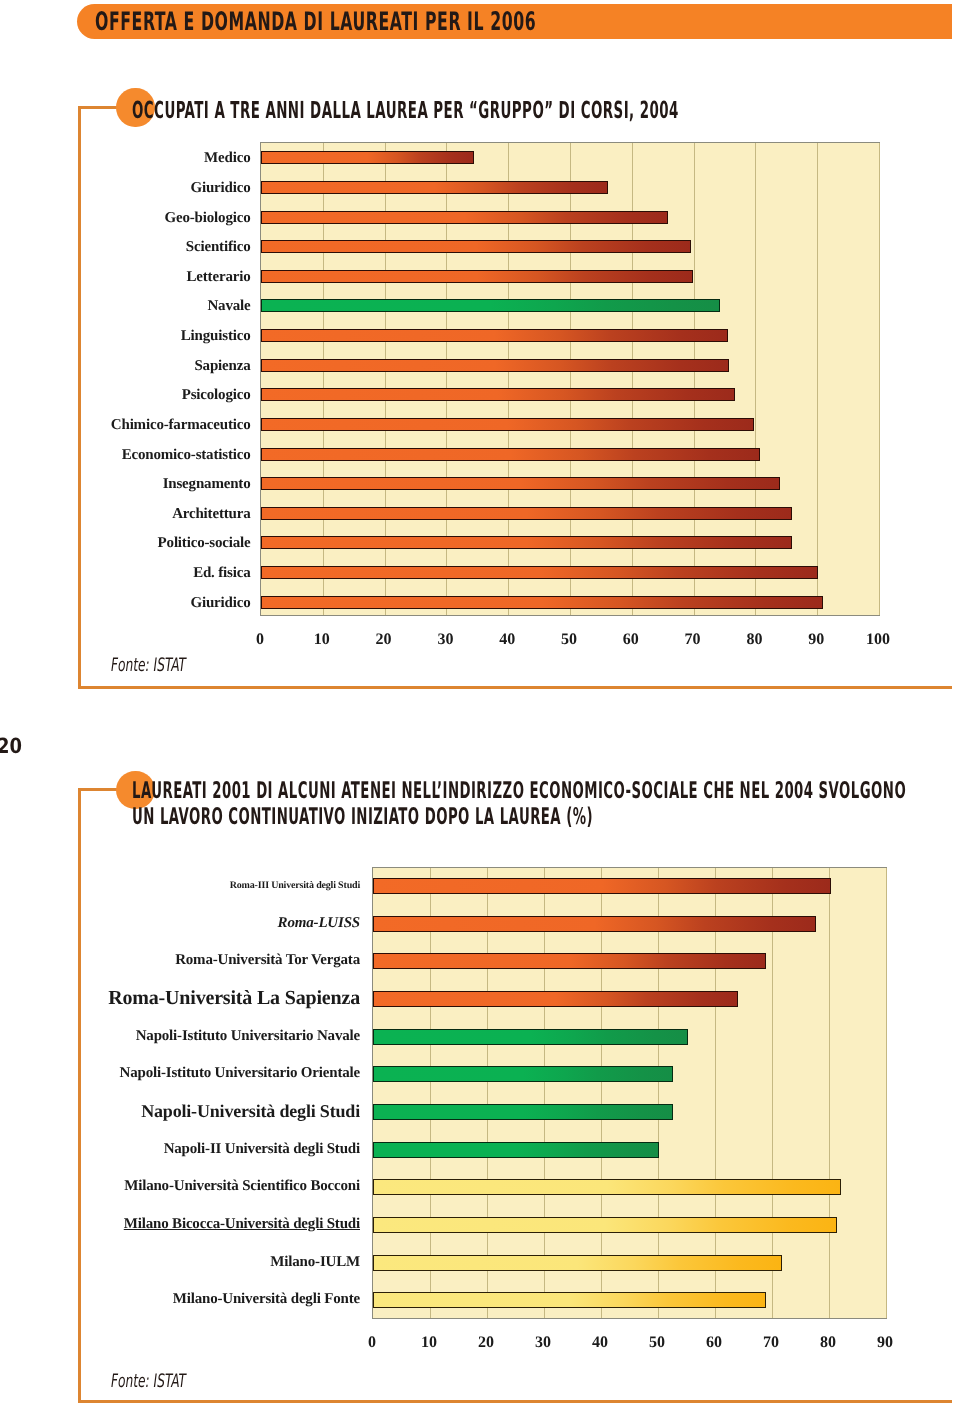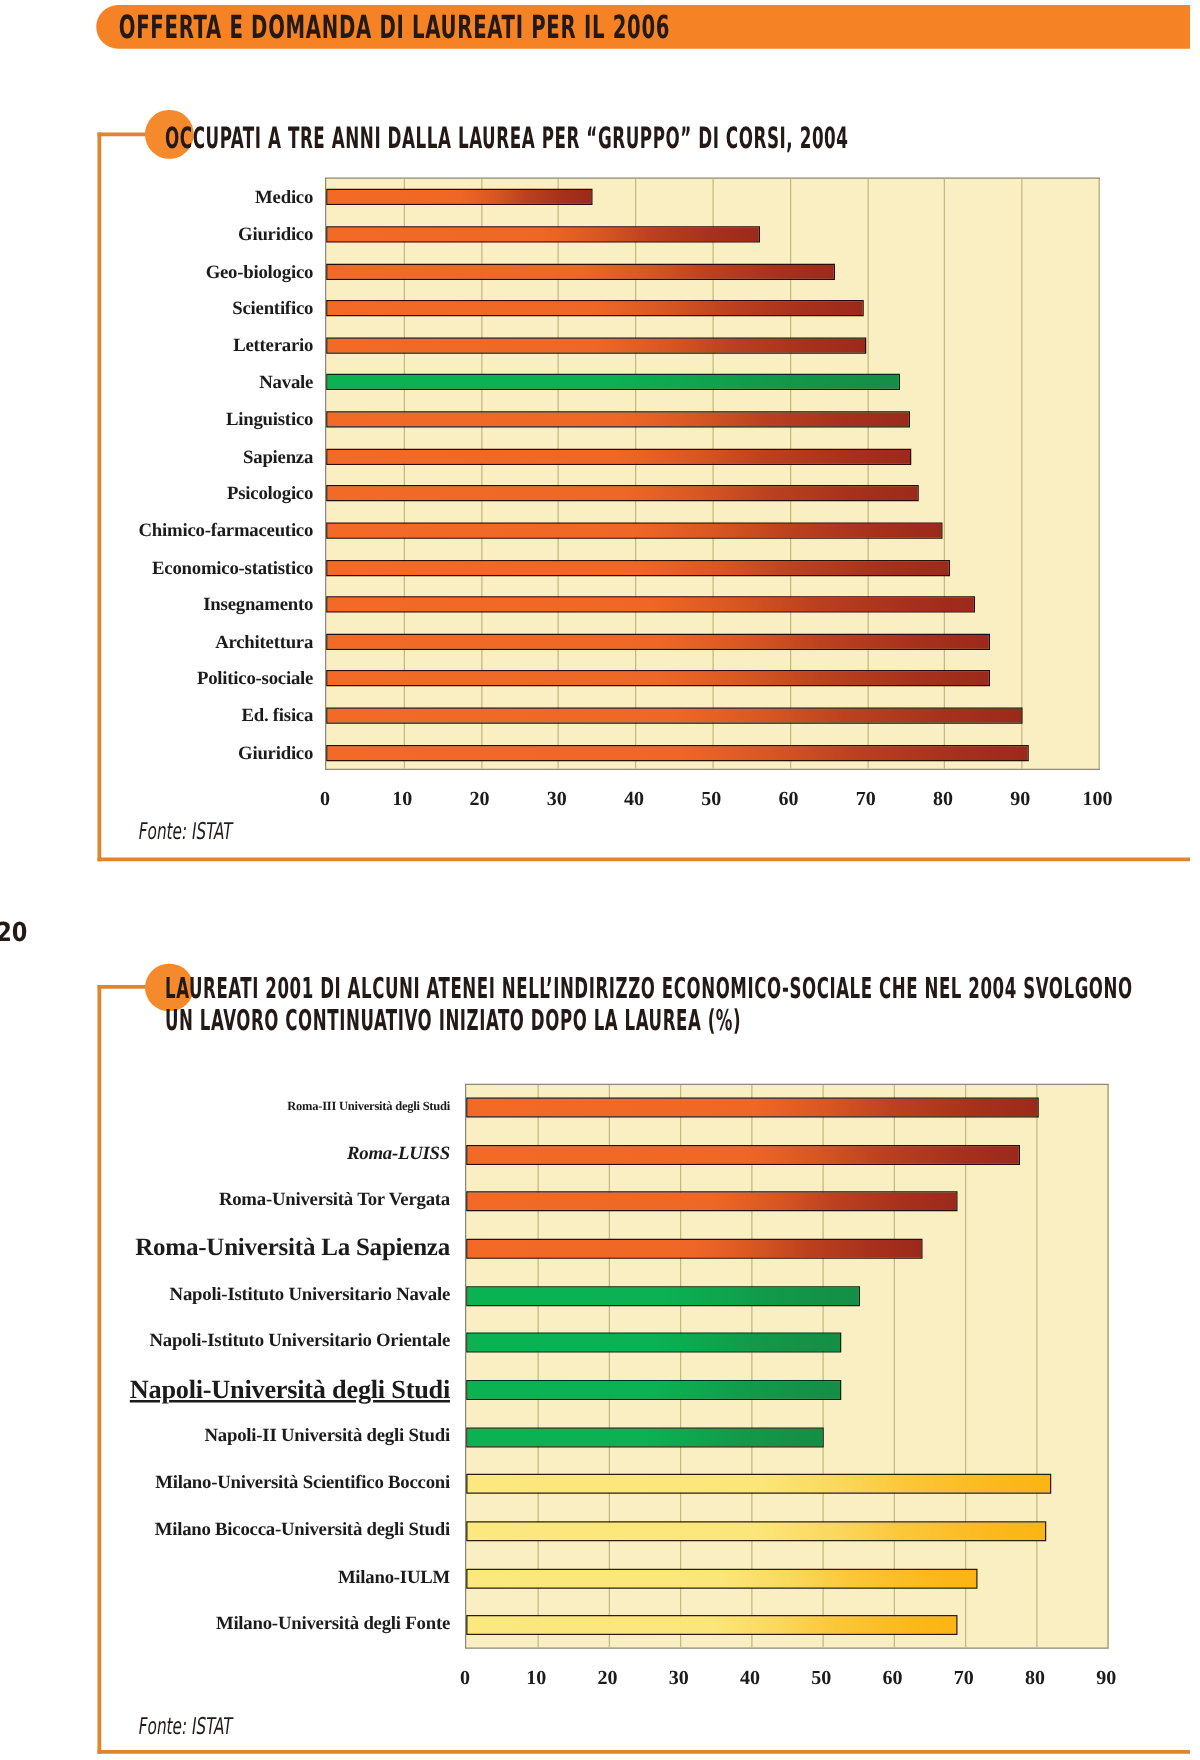--- a/index.html
+++ b/index.html
@@ -151,24 +151,24 @@
       <div class="bar yellow" style="position: absolute; left: 0px; top: 349px; height: 15.5px; width: 463.98px; background: linear-gradient(to right, rgb(251, 232, 126) 0%, rgb(251, 230, 122) 50%, rgb(251, 215, 92) 64%, rgb(251, 199, 58) 75%, rgb(251, 185, 30) 90%, rgb(251, 180, 19) 100%);"></div>
       <div class="bar yellow" style="position: absolute; left: 0px; top: 387px; height: 15.5px; width: 408.69px; background: linear-gradient(to right, rgb(251, 232, 126) 0%, rgb(251, 230, 122) 50%, rgb(251, 215, 92) 64%, rgb(251, 199, 58) 75%, rgb(251, 185, 30) 90%, rgb(251, 180, 19) 100%);"></div>
       <div class="bar yellow" style="position: absolute; left: 0px; top: 424px; height: 15.5px; width: 392.73px; background: linear-gradient(to right, rgb(251, 232, 126) 0%, rgb(251, 230, 122) 50%, rgb(251, 215, 92) 64%, rgb(251, 199, 58) 75%, rgb(251, 185, 30) 90%, rgb(251, 180, 19) 100%);"></div>
     </div>
     <div class="catlabel" style="left: 0px; width: 360px; top: 875.75px; font-size: 10px; line-height: 19px;">Roma-III Università degli Studi</div>
     <div class="catlabel" style="left: 0px; width: 360px; top: 913.75px; font-size: 15px; line-height: 19px; font-style: italic;">Roma-LUISS</div>
     <div class="catlabel" style="left: 0px; width: 360px; top: 950.75px; font-size: 15px; line-height: 19px;">Roma-Università Tor Vergata</div>
     <div class="catlabel" style="left: 0px; width: 360px; top: 988.75px; font-size: 20px; line-height: 19px;">Roma-Università La Sapienza</div>
     <div class="catlabel" style="left: 0px; width: 360px; top: 1026.75px; font-size: 15px; line-height: 19px;">Napoli-Istituto Universitario Navale</div>
     <div class="catlabel" style="left: 0px; width: 360px; top: 1063.75px; font-size: 15px; line-height: 19px;">Napoli-Istituto Universitario Orientale</div>
-    <div class="catlabel" style="left: 0px; width: 360px; top: 1101.75px; font-size: 21px; line-height: 19px; text-decoration: underline;">Napoli-Università degli Studi</div>
+    <div class="catlabel" style="left: 0px; width: 360px; top: 1101.75px; font-size: 18px; line-height: 19px;">Napoli-Università degli Studi</div>
     <div class="catlabel" style="left: 0px; width: 360px; top: 1139.75px; font-size: 15px; line-height: 19px;">Napoli-II Università degli Studi</div>
     <div class="catlabel" style="left: 0px; width: 360px; top: 1176.75px; font-size: 15px; line-height: 19px;">Milano-Università Scientifico Bocconi</div>
-    <div class="catlabel" style="left: 0px; width: 360px; top: 1214.75px; font-size: 15px; line-height: 19px;">Milano Bicocca-Università degli Studi</div>
+    <div class="catlabel" style="left: 0px; width: 360px; top: 1214.75px; font-size: 15px; line-height: 19px; text-decoration: underline;">Milano Bicocca-Università degli Studi</div>
     <div class="catlabel" style="left: 0px; width: 360px; top: 1252.75px; font-size: 15px; line-height: 19px;">Milano-IULM</div>
     <div class="catlabel" style="left: 0px; width: 360px; top: 1289.75px; font-size: 15px; line-height: 19px;">Milano-Università degli Fonte</div>
     <div class="xtick" style="left: 342px; top: 1333.5px; width: 60px; font-size: 16px;">0</div>
     <div class="xtick" style="left: 399px; top: 1333.5px; width: 60px; font-size: 16px;">10</div>
     <div class="xtick" style="left: 456px; top: 1333.5px; width: 60px; font-size: 16px;">20</div>
     <div class="xtick" style="left: 513px; top: 1333.5px; width: 60px; font-size: 16px;">30</div>
     <div class="xtick" style="left: 570px; top: 1333.5px; width: 60px; font-size: 16px;">40</div>
     <div class="xtick" style="left: 627px; top: 1333.5px; width: 60px; font-size: 16px;">50</div>
     <div class="xtick" style="left: 684px; top: 1333.5px; width: 60px; font-size: 16px;">60</div>
     <div class="xtick" style="left: 741px; top: 1333.5px; width: 60px; font-size: 16px;">70</div>

